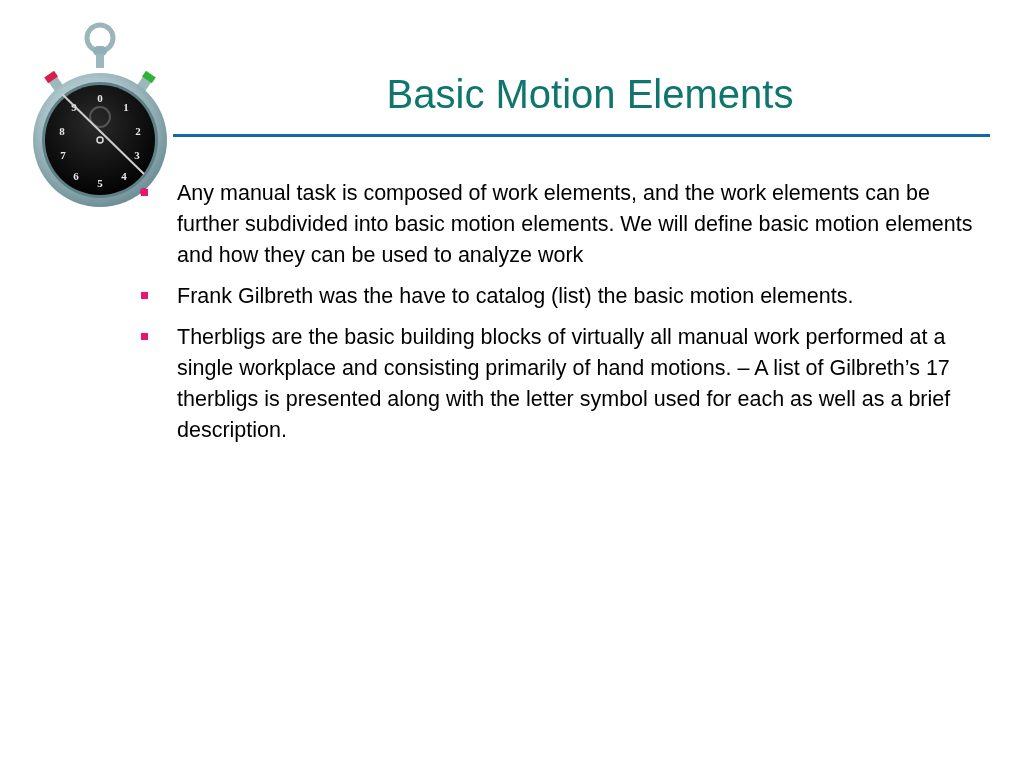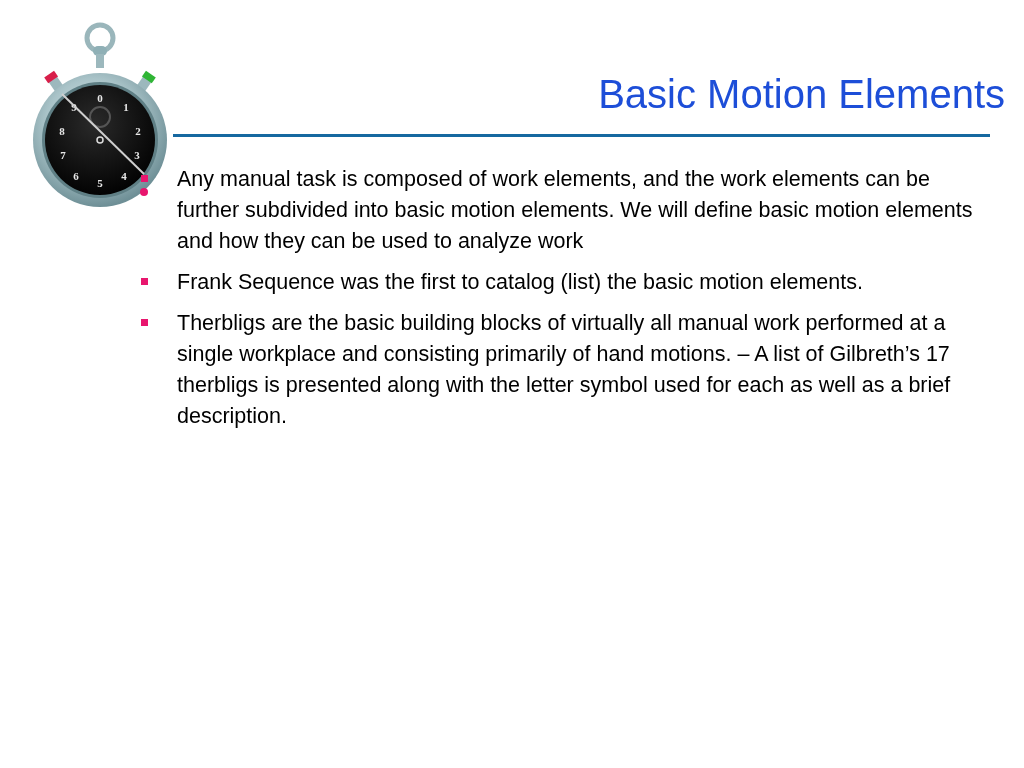--- a/index.html
+++ b/index.html
@@ -2,27 +2,27 @@
 <html><head>
   <meta charset="utf-8">
   <style>
     html, body { margin: 0; padding: 0; }
     body {
       width: 1024px; height: 768px; background: #ffffff; position: relative; overflow: hidden;
       font-family: "Liberation Sans", sans-serif; color: #000;
     }
     .stopwatch { position: absolute; left: 30px; top: 20px; width: 140px; height: 190px; }
     .title {
-      position: absolute; left: 175px; width: 830px; top: 70px; text-align: right;
-      font-size: 40px; color: #1d4ed8; line-height: 48px;
+      position: absolute; left: 175px; width: 830px; top: 70px; text-align: center;
+      font-size: 40px; color: #0f766e; line-height: 48px;
     }
     .divider {
       position: absolute; left: 173px; top: 134px; width: 817px; height: 3px; background: #1668a0;
     }
-    .content { position: absolute; left: 137px; top: 164px; width: 850px; }
+    .content { position: absolute; left: 137px; top: 178px; width: 850px; }
     ul.lvl1 { list-style: none; margin: 0; padding: 0; }
     ul.lvl1 > li {
       position: relative; padding-left: 40px; font-size: 21.5px; line-height: 31px; margin-bottom: 10px;
     }
     .bullet {
       position: absolute; left: 4px; top: 11px; width: 7px; height: 7px;
     }
     .bullet.pink { background: #e8166e; }
     .bullet.green { background: #2aa236; }
     ul.lvl2 { list-style: none; margin: 4px 0 0 0; padding: 0; }
@@ -84,20 +84,20 @@
 <div class="divider"></div>
 
 <div class="content">
   <ul class="lvl1">
     <li>
       <span class="bullet pink"></span>
       <span>Any manual task is composed of work elements, and the work elements can be further subdivided into basic motion elements. We will define basic motion elements and how they can be used to analyze work</span>
     </li>
     <li>
       <span class="bullet pink"></span>
-      <span>Frank Sequence was the first to catalog (list) the basic motion elements.</span>
+      <span>Frank Gilbreth was the have to catalog (list) the basic motion elements.</span>
     </li>
     <li>
       <span class="bullet pink"></span>
       <span>Therbligs are the basic building blocks of virtually all manual work performed at a single workplace and consisting primarily of hand motions. – A list of Gilbreth’s 17 therbligs is presented along with the letter symbol used for each as well as a brief description.</span>
     </li>
   </ul>
 </div>
 
 </body></html>

